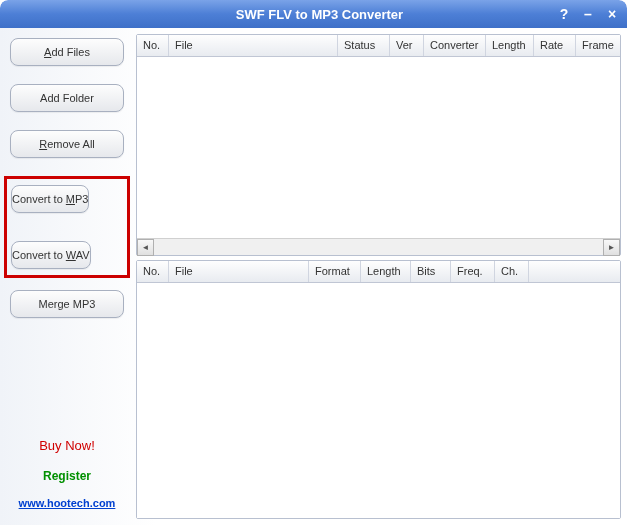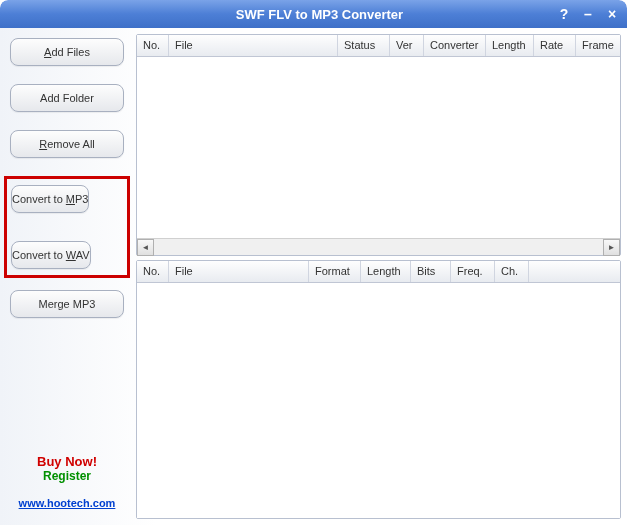--- a/index.html
+++ b/index.html
@@ -81,24 +81,24 @@
     .highlight-box {
       border: 3px solid #cc0000;
       padding: 6px 4px 0 4px;
       margin: 0 -6px 12px -6px;
     }
     .highlight-box .btn { margin-bottom: 28px; }
     .highlight-box .btn:last-child { margin-bottom: 6px; }
     .sidebar-spacer { flex: 1; }
     .buy-now {
       color: #d00000;
-      font-weight: bold;
+      font-weight: normal;
       font-size: 13px;
       text-align: center;
-      margin-bottom: 0;
+      margin-bottom: 16px;
     }
     .register {
       color: #009000;
       font-weight: bold;
       font-size: 12px;
       text-align: center;
       margin-bottom: 14px;
     }
     .website {
       color: #0040d0;

